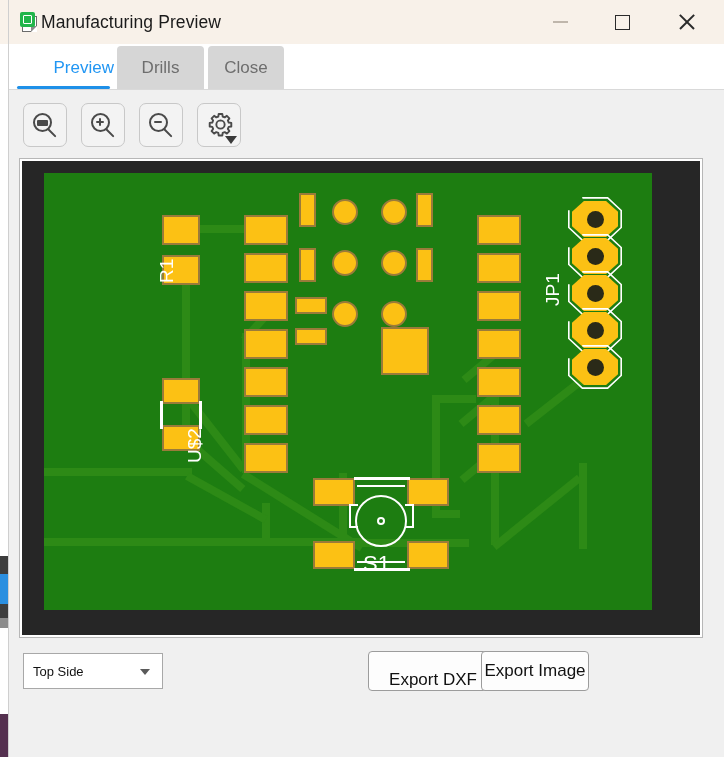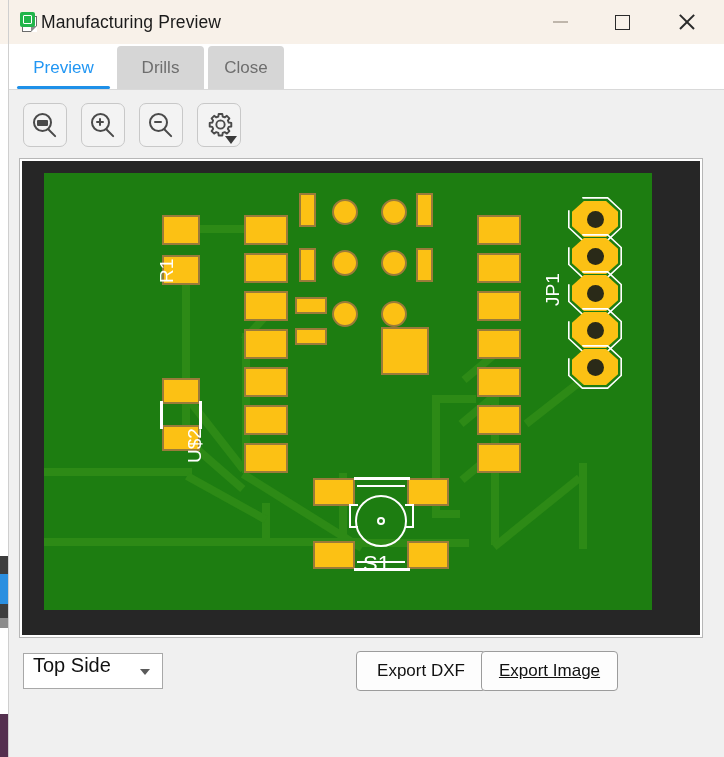--- a/index.html
+++ b/index.html
@@ -79,21 +79,21 @@
   
   #tabbar{
     position:absolute;left:0;top:44px;width:715px;height:46px;
     background:#ffffff;
   }
   .tab{
     position:absolute;top:2px;height:43px;
     display:flex;align-items:center;justify-content:center;
     font-size:17px;box-sizing:border-box;
   }
-  .tab.active{color:#2196f3;background:transparent;}
+  .tab.active{color:#2196f3;background:transparent;justify-content:flex-end;}
   .tab.active:after{
     content:"";position:absolute;left:4px;right:4px;bottom:0;height:3px;
     background:#1e90e8;border-radius:2px;
   }
   .tab.inactive{
     background:#d6d6d6;color:#6e6e6e;border-radius:4px 4px 0 0;
   }
   #tab-0{left:4px;width:101px;}
   #tab-1{left:108px;width:87px;}
   #tab-2{left:199px;width:76px;}
@@ -178,36 +178,36 @@
     clip-path:polygon(26% 0,74% 0,100% 30%,100% 70%,74% 100%,26% 100%,0 70%,0 30%,
                       3% 30%,3% 69%,27% 96%,73% 96%,97% 69%,97% 31%,73% 4%,27% 4%);
   }
   .drill{position:absolute;width:17px;height:17px;border-radius:50%;background:#2a2a18;}
 
   
   #ctrl-row{position:absolute;left:0;top:561px;width:715px;height:45px;}
   #side-select{
     position:absolute;left:14px;top:2px;width:140px;height:36px;
     background:#ffffff;border:1px solid #a8a8a8;box-sizing:border-box;
-    display:flex;align-items:flex-start;font-size:20px;color:#111;
+    display:flex;align-items:center;font-size:13px;color:#111;
   }
   #side-select-label{margin-left:9px;}
   #side-select-arrow{
     position:absolute;right:12px;top:15px;width:0;height:0;
     border-left:5.5px solid transparent;border-right:5.5px solid transparent;
     border-top:6.5px solid #5a5a5a;
   }
   .ebtn{
     position:absolute;top:0;height:40px;
     background:#fdfdfd;border:1px solid #9c9c9c;border-radius:4px;box-sizing:border-box;
     display:flex;align-items:center;justify-content:center;
     font-size:17px;color:#111;
   }
-  #ebtn-0{left:347px;width:130px;}
-  #ebtn-1{left:472px;width:137px;text-decoration:underline;}
+  #ebtn-0{left:359px;width:130px;align-items:flex-end;}
+  #ebtn-1{left:472px;width:108px;}
   #ebtn-2{left:617px;width:84px;}
 
   
   #footer{
     position:absolute;left:0;top:696px;width:715px;height:61px;
     background:#f0f0f0;border-top:1px solid #dcdcdc;
   }
   #close-button{
     position:absolute;left:584px;top:12px;width:112px;height:38px;
     background:#fdfdfd;border:1px solid #9c9c9c;border-radius:5px;box-sizing:border-box;

